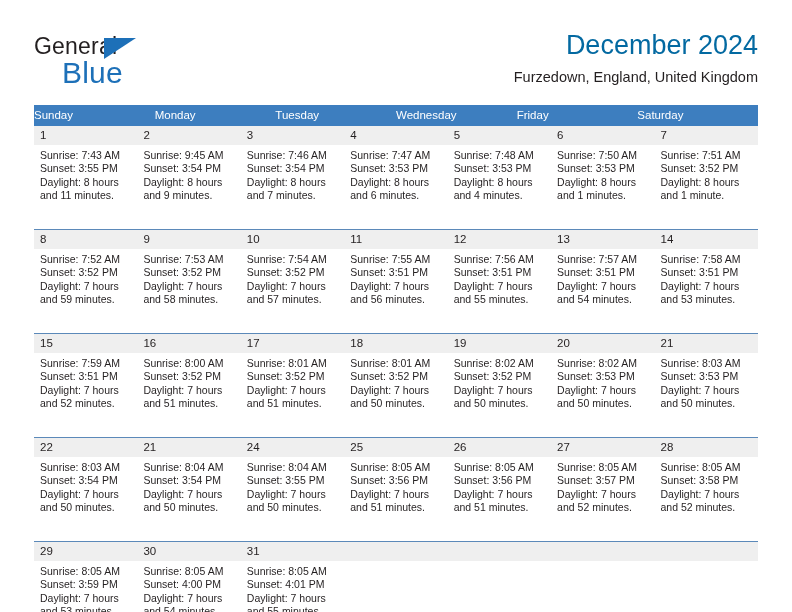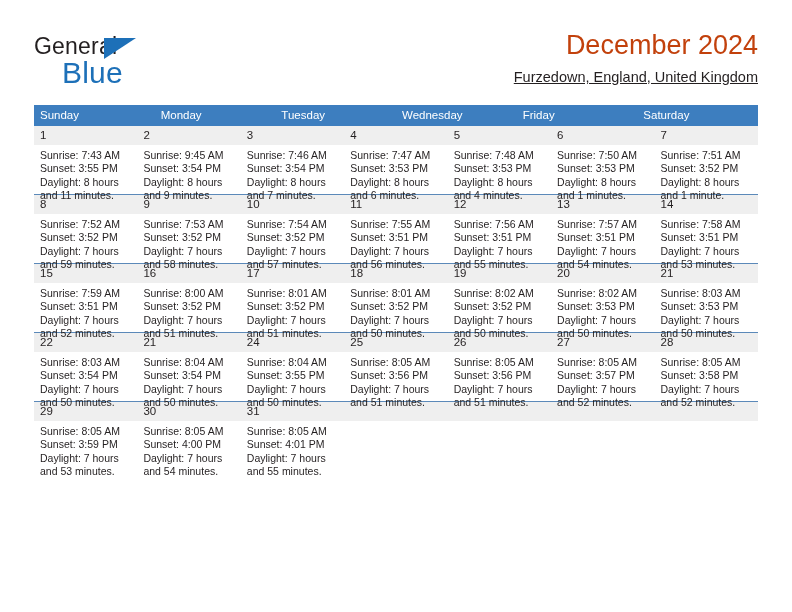--- a/index.html
+++ b/index.html
@@ -67,32 +67,31 @@
 
   .title-block {
     position: absolute;
     right: 34px;
     top: 28px;
     text-align: right;
   }
   .cal-title {
     font-size: 27px;
     font-weight: normal;
-    color: #c2410c;
+    color: #0369a1;
     line-height: 34px;
     white-space: nowrap;
   }
   .cal-subtitle {
     margin-top: 6px;
     font-size: 14.5px;
     font-weight: normal;
     color: #231f20;
     line-height: 18px;
     white-space: nowrap;
-    text-decoration: underline;
   }
 
   
   .calendar {
     position: absolute;
     left: 34px;
     top: 105px;
     width: 724px;
   }
   .weekday-row {
@@ -100,21 +99,20 @@
     width: 100%;
     background: #3d7ebf;
     height: 21px;
   }
   .weekday {
     flex: 1 1 0;
     min-width: 0;
     color: #ffffff;
     font-size: 11.5px;
     line-height: 21px;
-    padding-left: 6px;
     box-sizing: border-box;
     white-space: nowrap;
     overflow: hidden;
   }
 
   .week {
     width: 100%;
     border-top: 1px solid #5b89b9;
   }
   .week:first-of-type {
@@ -132,21 +130,21 @@
     font-size: 11.5px;
     line-height: 19px;
     color: #231f20;
     padding-left: 6px;
     box-sizing: border-box;
   }
   .week-details {
     display: flex;
     width: 100%;
     background: #ffffff;
-    height: 49px;
+    height: 84px;
   }
   .daycell {
     flex: 1 1 0;
     min-width: 0;
     padding: 4px 6px 0 6px;
     box-sizing: border-box;
   }
   .dayline {
     font-size: 10.5px;
     line-height: 13.4px;

